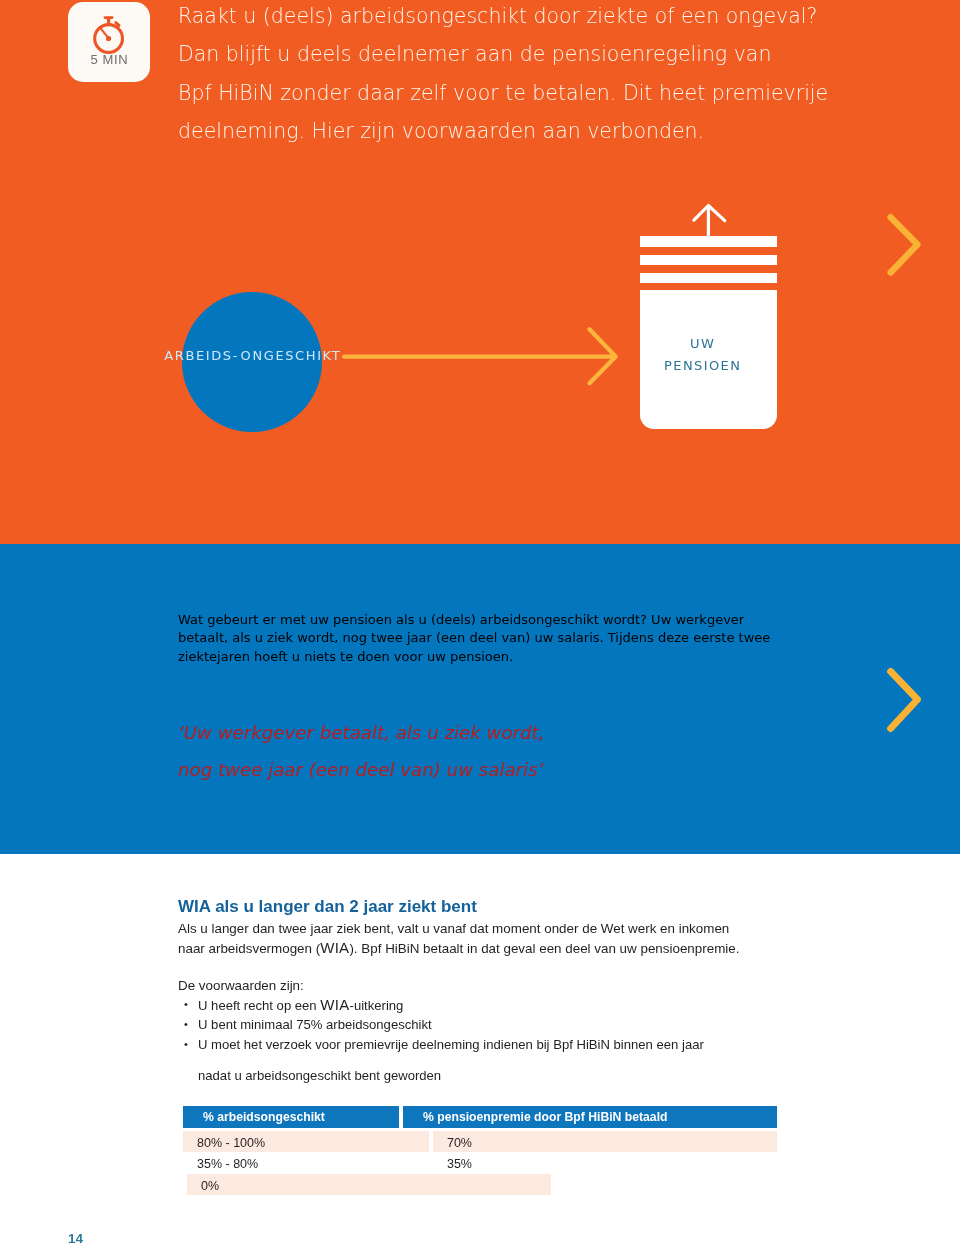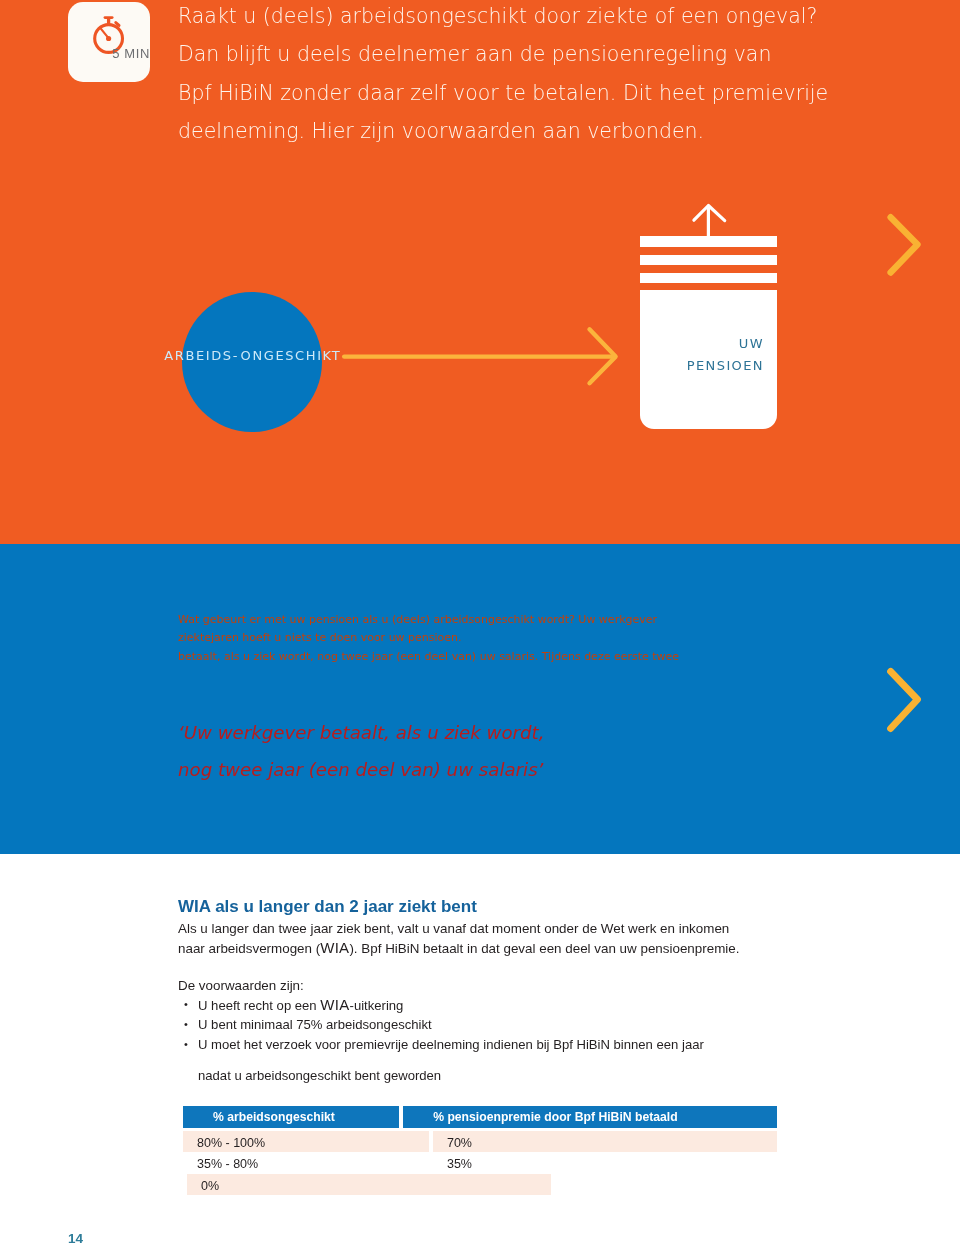--- a/index.html
+++ b/index.html
@@ -8,21 +8,21 @@
   .band-orange{position:absolute;left:0;top:0;width:960px;height:544px;background:#F05C22;}
   .band-blue{position:absolute;left:0;top:544px;width:960px;height:310px;background:#0476BE;}
 
   
   .badge{position:absolute;background:#FDFAF5;border-radius:15px;}
   .badge .sw{position:absolute;left:0;top:0;}
   .badge .lbl{position:absolute;left:0;width:100%;text-align:center;
               font-family:"Liberation Sans",sans-serif;color:#6D6E71;
               letter-spacing:.6px;text-indent:.6px;font-size:13px;line-height:13px;}
   #badge5{left:68px;top:2px;width:82px;height:80px;}
-  #badge5 .lbl{top:45px;text-align:right;}
+  #badge5 .lbl{top:51px;}
   #badge15{left:68px;top:602px;width:82px;height:82px;}
   #badge15 .lbl{top:57px;}
 
   
   .intro{position:absolute;left:178px;top:-3px;width:720px;
          font-family:"DejaVu Sans",sans-serif;font-weight:300;
          font-size:20.5px;line-height:38.4px;color:#FEF6EE;letter-spacing:0px;
          white-space:nowrap;}
 
   
@@ -35,22 +35,22 @@
   .jar .stripe{position:absolute;background:#FFFFFF;}
   .jar .body{position:absolute;background:#FFFFFF;border-radius:0 0 14px 14px;}
   .jar .jt{position:absolute;text-align:center;font-family:"DejaVu Sans",sans-serif;
            font-size:13px;color:#2D7396;letter-spacing:1.4px;line-height:22.2px;text-indent:1.4px;}
   .chev{position:absolute;}
   .uparrow{position:absolute;}
   .harrow{position:absolute;}
 
   
   .bluepara{position:absolute;left:178px;top:610.5px;width:760px;
-            font-family:"DejaVu Sans",sans-serif;font-size:11px;font-weight:400;
-            line-height:18.5px;color:#c2410c;white-space:nowrap;}
+            font-family:"DejaVu Sans",sans-serif;font-size:13px;font-weight:400;
+            line-height:18.5px;color:#000000;white-space:nowrap;}
   .quote{position:absolute;left:178px;top:713.8px;
          font-family:"DejaVu Sans",sans-serif;font-style:italic;font-weight:300;
          font-size:18.2px;line-height:37.6px;color:#b91c1c;white-space:nowrap;}
 
   
   .wsec{position:absolute;left:178px;top:896px;width:720px;
         font-family:"Liberation Sans",sans-serif;color:#231F20;}
   .wh{font-size:17px;font-weight:700;color:#15629B;letter-spacing:0px;margin:0;line-height:22.6px;}
   .wp{font-size:13.4px;font-weight:400;line-height:19.3px;margin:0;white-space:nowrap;}
   .sc{font-size:15px;letter-spacing:.3px;}
@@ -58,21 +58,21 @@
   .bullets{margin:0;padding:0;list-style:none;}
   .bullets li{position:relative;padding-left:20px;font-size:13.1px;line-height:19.3px;white-space:nowrap;}
   .bullets li .dot{position:absolute;left:6px;top:0;font-size:11px;}
   .bullets li .cont{white-space:nowrap;display:block;padding-left:0px;margin-top:12px;}
 
   
   .tbl{position:absolute;left:183px;top:1106px;width:594px;
        font-family:"Liberation Sans",sans-serif;}
   .tbl .r{display:flex;}
   .tbl .hd{background:#0E76BC;color:#fff;font-size:12.2px;font-weight:700;height:22px;
-           line-height:22px;padding-left:30px;box-sizing:border-box;}
+           line-height:22px;padding-left:20px;box-sizing:border-box;}
   .tbl .hd.c1{width:226px;}
   .tbl .hd.c2{width:392px;margin-left:4px;}
   .tbl .cell{font-size:12.5px;height:21.5px;line-height:25px;padding-left:14px;
              box-sizing:border-box;color:#231F20;}
   .tbl .cell.c1{width:260px;}
   .tbl .cell.c2{width:364px;margin-left:4px;}
   .tbl .alt .cell{background:#FCEAE0;}
   .tbl .r.sp{height:2.7px;}
 
   .pageno{position:absolute;left:68px;top:1231px;font-family:"Liberation Sans",sans-serif;
@@ -109,21 +109,21 @@
   <div class="circle">
     <span>ARBEIDS-</span>
     <span>ONGESCHIKT</span>
   </div>
 
   <div class="jar">
     <div class="stripe" style="left:640px;top:236px;width:137px;height:11px;"></div>
     <div class="stripe" style="left:640px;top:255px;width:137px;height:10px;"></div>
     <div class="stripe" style="left:640px;top:273px;width:137px;height:10px;"></div>
     <div class="body" style="left:640px;top:290px;width:137px;height:139px;"></div>
-    <div class="jt" style="left:640px;top:333px;width:124px;text-align:right;">
+    <div class="jt" style="left:640px;top:333px;width:124px;">
       <div>UW</div>
       <div>PENSIOEN</div>
     </div>
   </div>
 
   <svg class="uparrow" style="left:688px;top:200px;" width="44" height="44" viewBox="0 0 44 44">
     <g fill="none" stroke="#FFFFFF" stroke-width="3.2" stroke-linecap="round" stroke-linejoin="round">
       <path d="M20.4 40 V6.1"></path>
       <path d="M5.9 20.2 L20.4 5.5 L36.7 20.6"></path>
     </g>
@@ -136,22 +136,22 @@
     </g>
   </svg>
 
   <svg class="chev" style="left:884px;top:210px;" width="40" height="70" viewBox="0 0 40 70">
     <path d="M6.6 7.2 L33.5 34.5 L6.6 62.5" fill="none" stroke="#F9B233" stroke-width="6.4" stroke-linecap="round" stroke-linejoin="round"></path>
   </svg>
 
 
   <div class="bluepara">
     <div>Wat gebeurt er met uw pensioen als u (deels) arbeidsongeschikt wordt? Uw werkgever</div>
+    <div>betaalt, als u ziek wordt, nog twee jaar (een deel van) uw salaris. Tijdens deze eerste twee</div>
     <div>ziektejaren hoeft u niets te doen voor uw pensioen.</div>
-    <div>betaalt, als u ziek wordt, nog twee jaar (een deel van) uw salaris. Tijdens deze eerste twee</div>
   </div>
 
   <div class="quote">
     <div>‘Uw werkgever betaalt, als u ziek wordt,</div>
     <div>nog twee jaar (een deel van) uw salaris’</div>
   </div>
 
   <svg class="chev" style="left:884px;top:664px;" width="40" height="72" viewBox="0 0 40 72">
     <path d="M6.6 7.4 L33.5 35.5 L6.6 64.5" fill="none" stroke="#F9B233" stroke-width="6.9" stroke-linecap="round" stroke-linejoin="round"></path>
   </svg>

